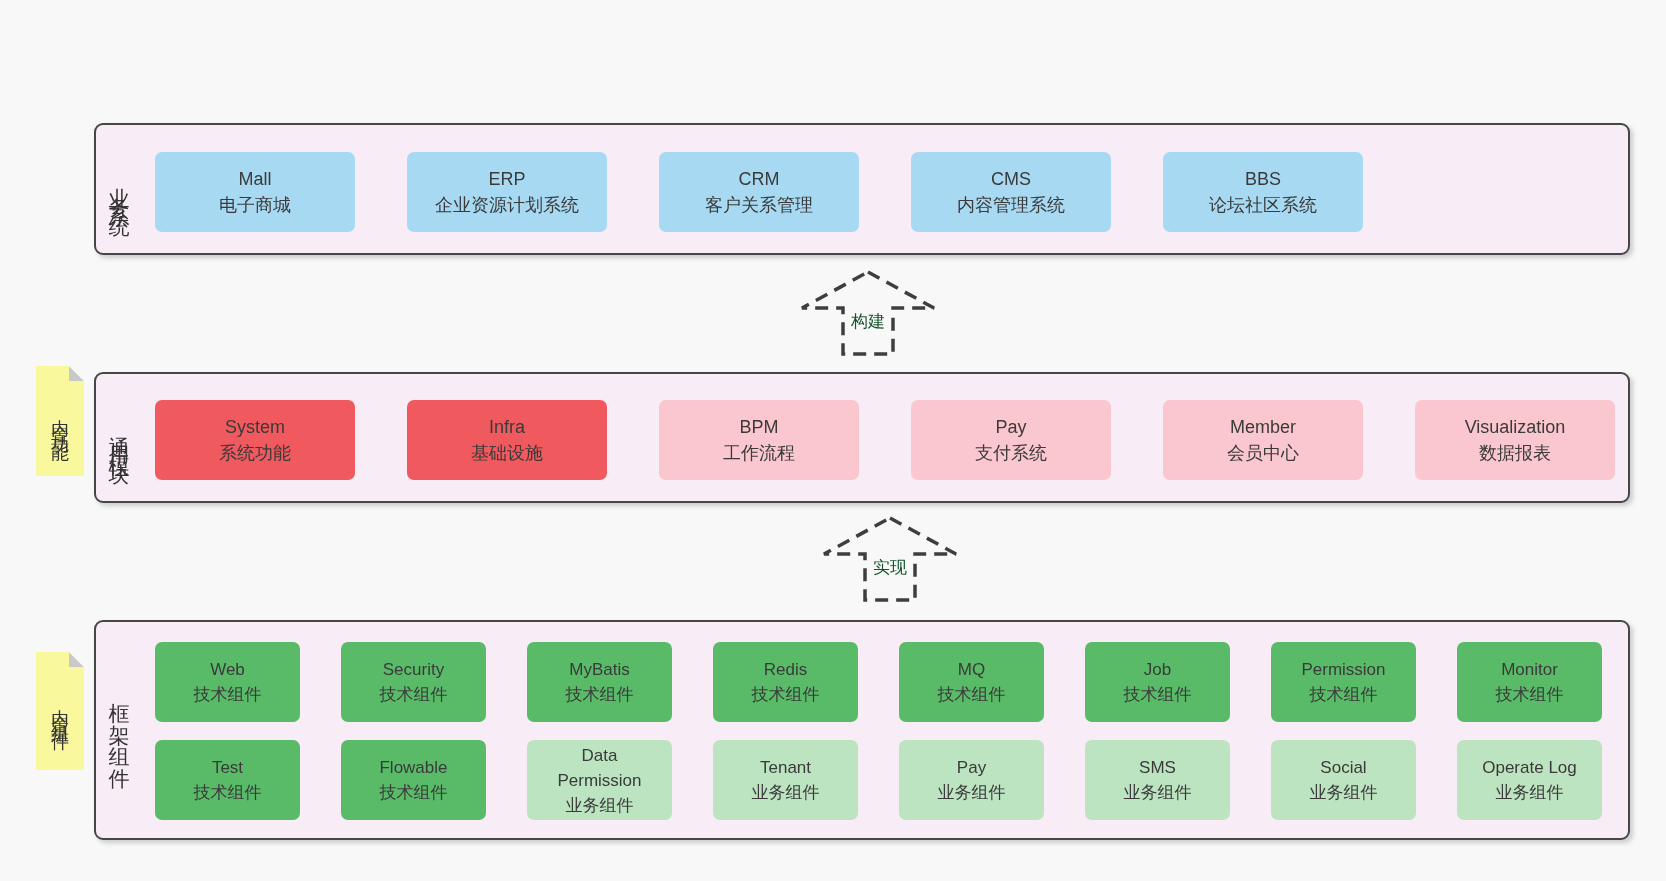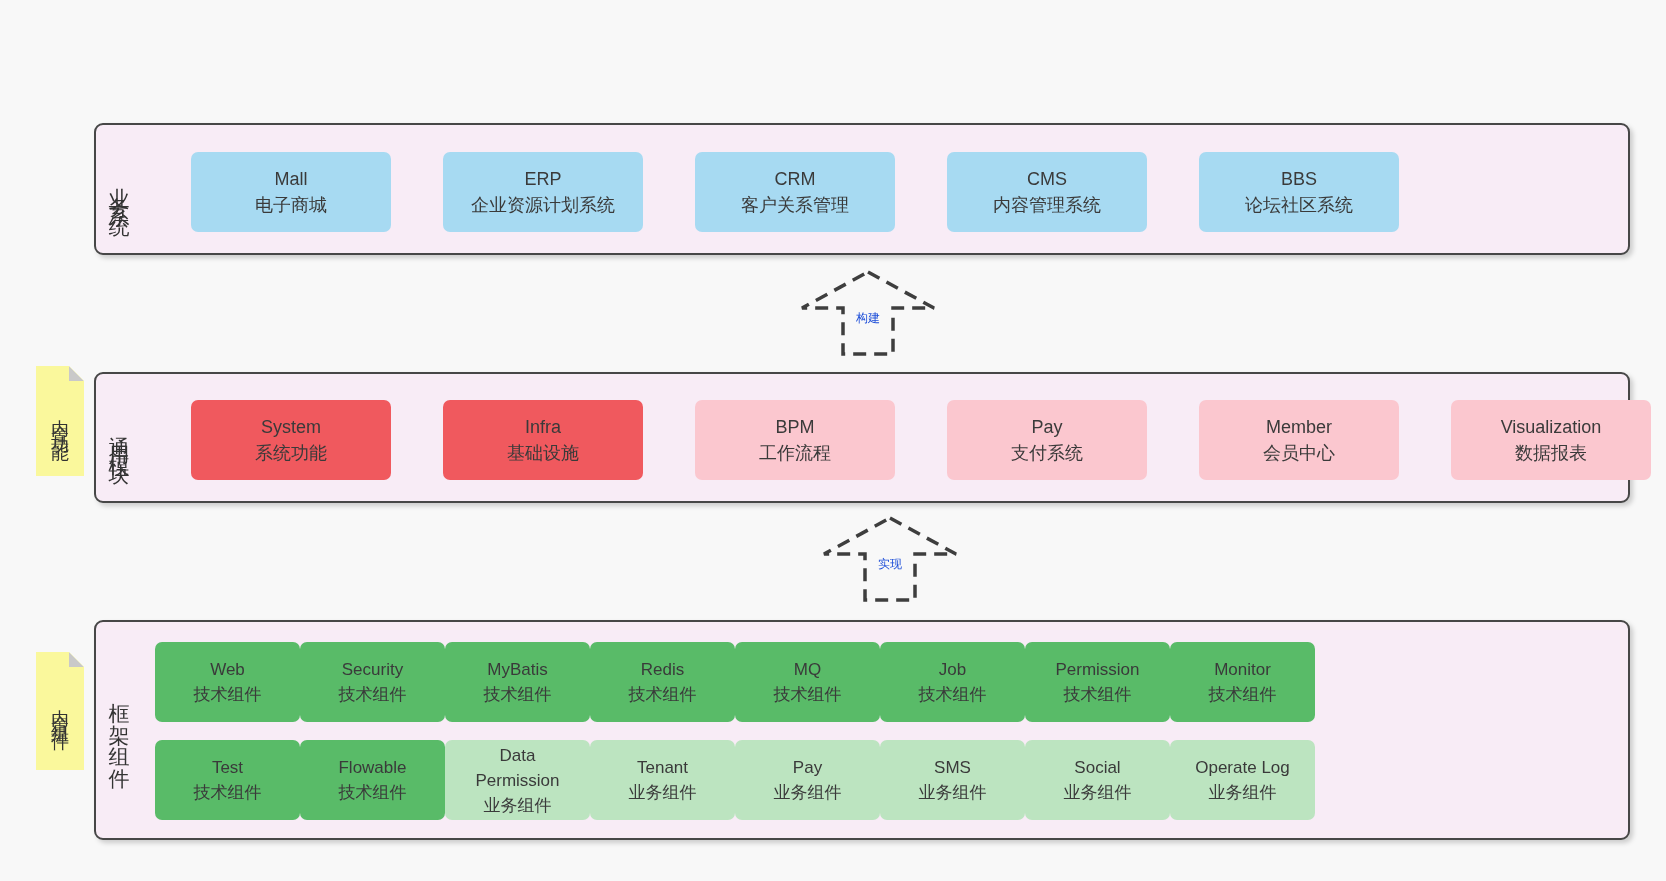--- a/index.html
+++ b/index.html
@@ -28,23 +28,23 @@
   .panel-mid{top:372px;height:131px;}
   .panel-bot{top:620px;height:220px;}
   .panel-label{
     position:absolute;left:13px;top:50%;transform:translateY(-50%);
     writing-mode:vertical-lr;text-orientation:upright;
     font-size:21px;letter-spacing:9px;color:#333;line-height:1;
     white-space:nowrap;
   }
   .panel-bot .panel-label{letter-spacing:22px;}
   .boxes{position:absolute;left:59px;display:flex;}
-  .boxes.six{gap:52px;top:27px;margin-left:36px;}
+  .boxes.six{gap:52px;top:27px;}
   .panel-mid .boxes.six{top:26px;}
-  .boxes.eight{justify-content:center;}
+  .boxes.eight{gap:41px;justify-content:center;}
   .row1{top:20px;}
   .row2{top:118px;}
   .box{
     height:80px;border-radius:7px;
     display:flex;flex-direction:column;justify-content:center;align-items:center;
     text-align:center;font-size:18px;line-height:26px;
     padding:0 12px;box-sizing:border-box;
   }
   .boxes.six .box{width:200px;}
   .boxes.eight .box{width:145px;font-size:17px;line-height:25px;}
@@ -74,21 +74,21 @@
   .block-arrow{position:absolute;width:140px;height:88px;}
   .arrow-build{left:798px;top:269px;}
   .arrow-impl{left:820px;top:515px;}
   .block-arrow svg{display:block;}
   .block-arrow path{
     fill:none;stroke:var(--arrow);stroke-width:3.5;
     stroke-dasharray:13 8;stroke-linejoin:miter;
   }
   .arrow-label{
     position:absolute;left:50%;top:41px;transform:translateX(-50%);
-    font-size:12px;color:#1d4ed8;background:var(--page-bg);
+    font-size:17px;color:#14532d;background:var(--page-bg);
     padding:0 2px;white-space:nowrap;
   }
 </style>
 </head>
 <body>
 
 <div class="panel panel-top">
   <div class="panel-label">业务系统</div>
   <div class="boxes six">
     <div class="box blue">

